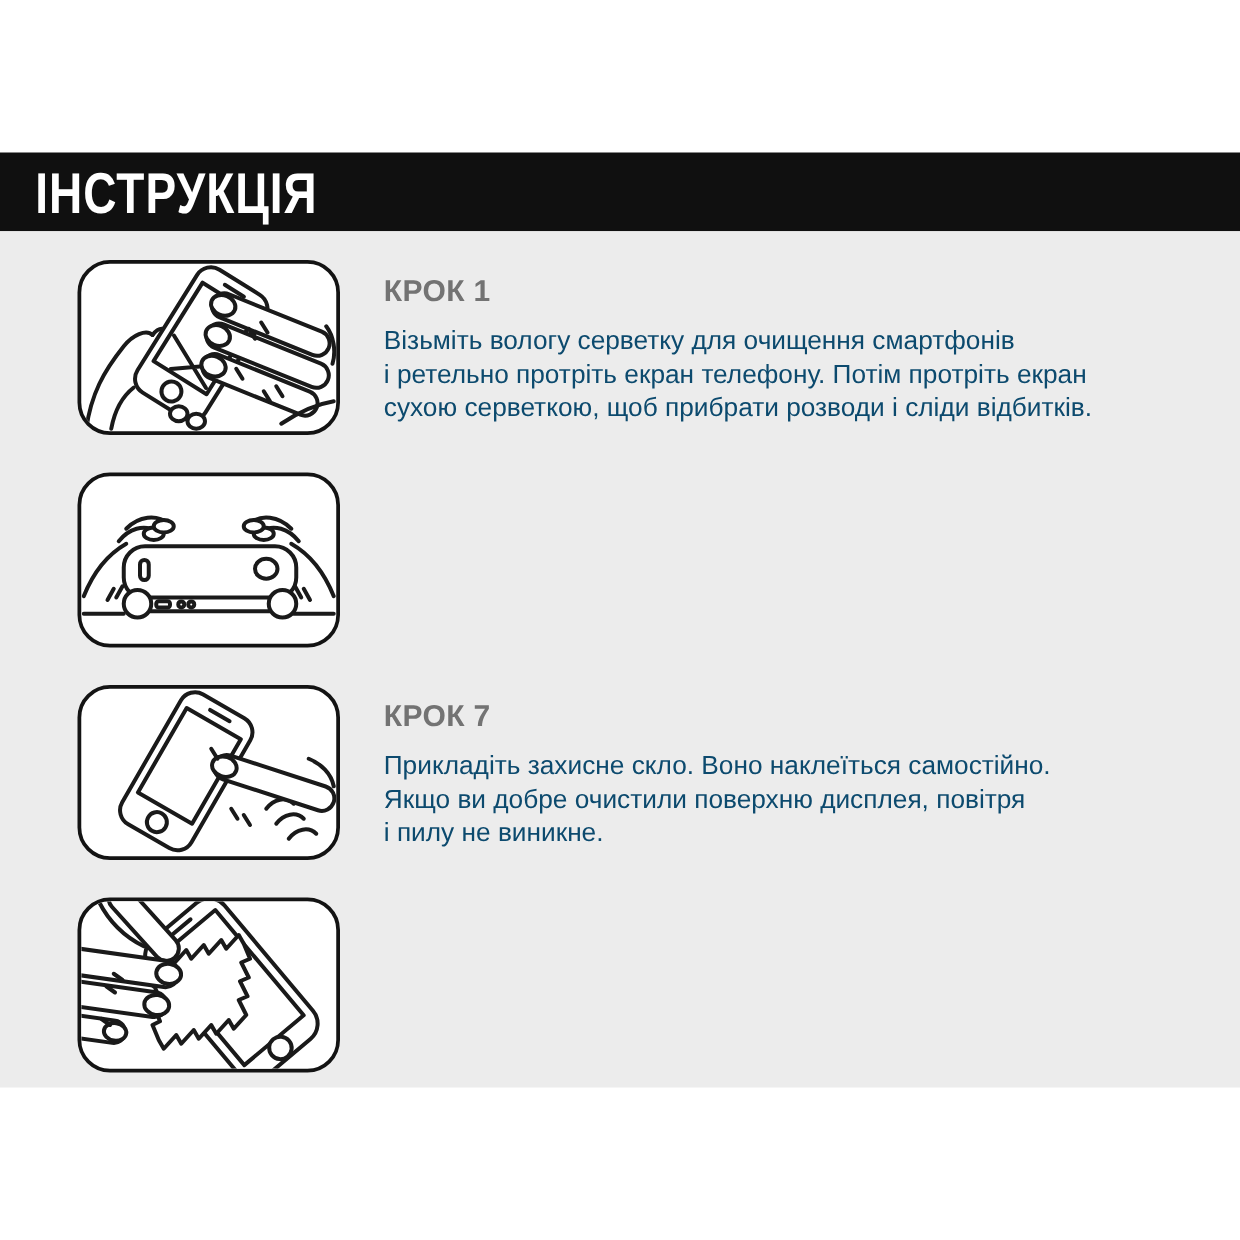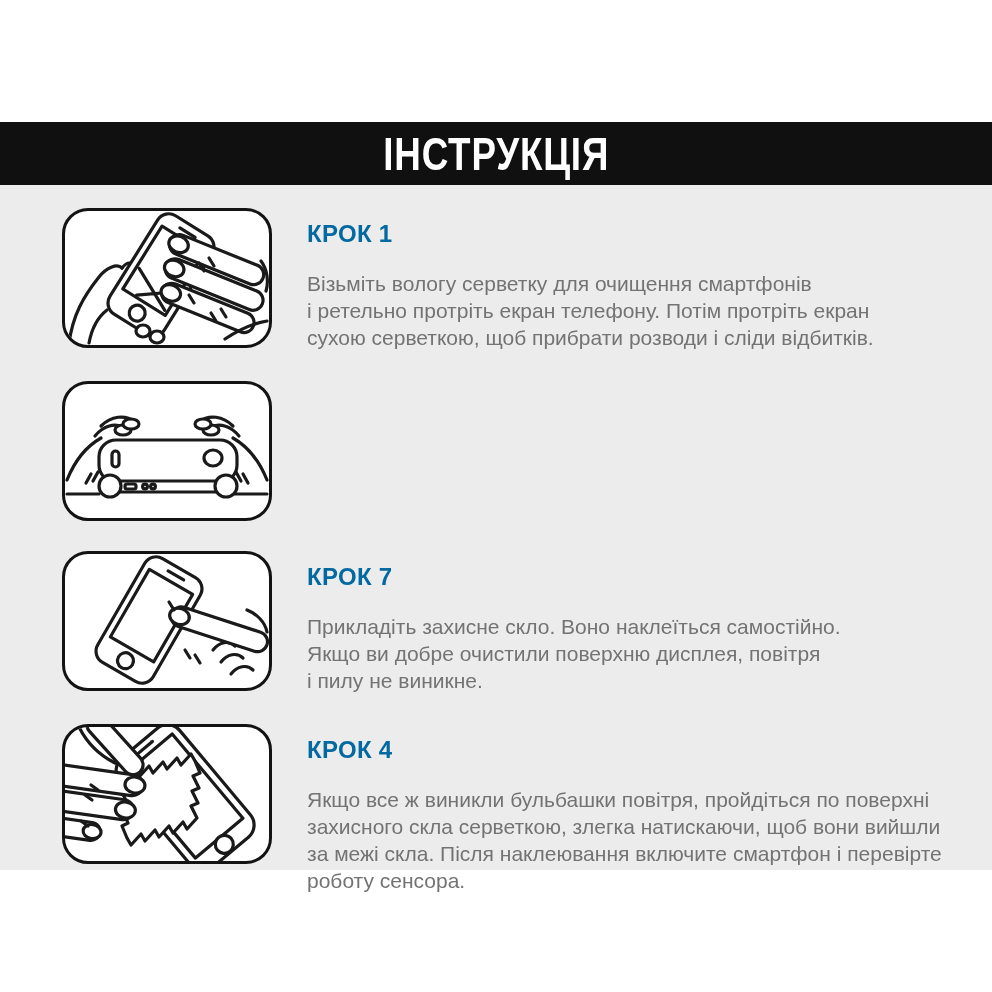--- a/index.html
+++ b/index.html
@@ -2,41 +2,41 @@
 <html><head>
 <meta charset="utf-8">
 <style>
   html,body{margin:0;padding:0;background:#ffffff;}
   .page{
     position:relative;width:992px;height:992px;background:#ffffff;overflow:hidden;
     font-family:"Liberation Sans",sans-serif;color:#141414;
   }
   .band{
     position:absolute;top:122px;left:0;width:992px;height:63px;background:#101010;
-    display:flex;align-items:center;justify-content:center;
+    display:flex;align-items:center;justify-content:flex-start;
   }
   .band-title{
     color:#ffffff;font-weight:bold;font-size:46px;letter-spacing:1px;
     transform:scaleX(0.80);white-space:nowrap;
   }
   .content{
     position:absolute;top:185px;left:0;width:992px;height:685px;background:#ececec;
     box-sizing:border-box;padding-top:23px;
   }
   .step-row{display:flex;align-items:flex-start;margin:0 0 30px 62px;}
   .illus{
     flex:none;width:210px;height:140px;background:#ffffff;border:3px solid #131313;
     border-radius:26px;box-sizing:border-box;overflow:hidden;
   }
   .illus svg{display:block;width:204px;height:134px;}
   .illus svg *{stroke:#1a1a1a;stroke-width:3.2;fill:none;stroke-linecap:round;stroke-linejoin:round;}
   .illus svg .f{fill:#ffffff;}
   .step-text{margin-left:35px;padding-top:12px;width:680px;}
-  .step-title{font-size:24px;font-weight:bold;letter-spacing:0.3px;color:#0369a1;}
-  .step-body{margin-top:22px;font-size:21px;line-height:27px;white-space:pre-line;color:#737373;}
+  .step-title{font-size:24px;font-weight:bold;letter-spacing:0.3px;color:#737373;}
+  .step-body{margin-top:11px;font-size:21px;line-height:27px;white-space:pre-line;color:#0c4a6e;}
 </style>
 </head>
 <body>
 
 <div class="page">
 
   <div class="band">
     <div class="band-title">ІНСТРУКЦІЯ</div>
   </div>
 
@@ -160,23 +160,16 @@
             <ellipse class="f" cx="68" cy="54" rx="10" ry="8"></ellipse>
             <rect class="f" x="-20" y="70" width="90" height="20" rx="10"></rect>
             <ellipse class="f" cx="62" cy="80" rx="10" ry="8"></ellipse>
             <rect class="f" x="-22" y="97" width="62" height="18" rx="9"></rect>
             <ellipse class="f" cx="32" cy="106" rx="9" ry="7"></ellipse>
           </g>
           <path d="M26,58 l7,5 M20,68 l7,5"></path>
           <path d="M16,94 l7,5"></path>
         </svg>
       </div>
-      <div class="step-text">
-        <div class="step-title">КРОК 4</div>
-        <div class="step-body">Якщо все ж виникли бульбашки повітря, пройдіться по поверхні
-захисного скла серветкою, злегка натискаючи, щоб вони вийшли
-за межі скла. Після наклеювання включите смартфон і перевірте
-роботу сенсора.</div>
-      </div>
     </div>
 
   </div>
 </div>
 
 </body></html>

